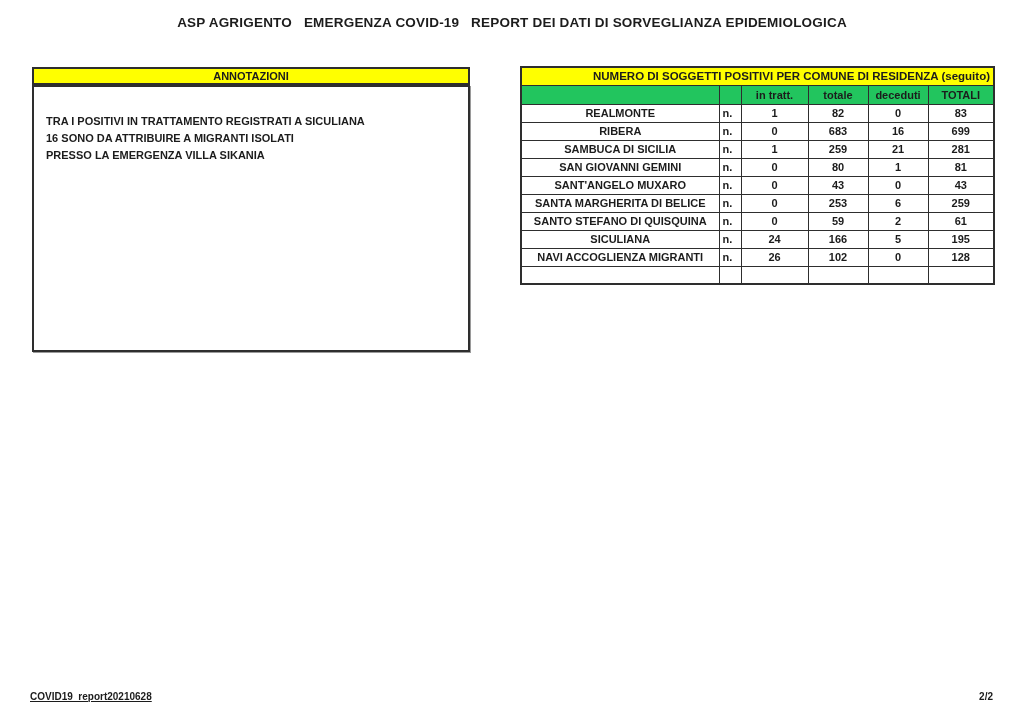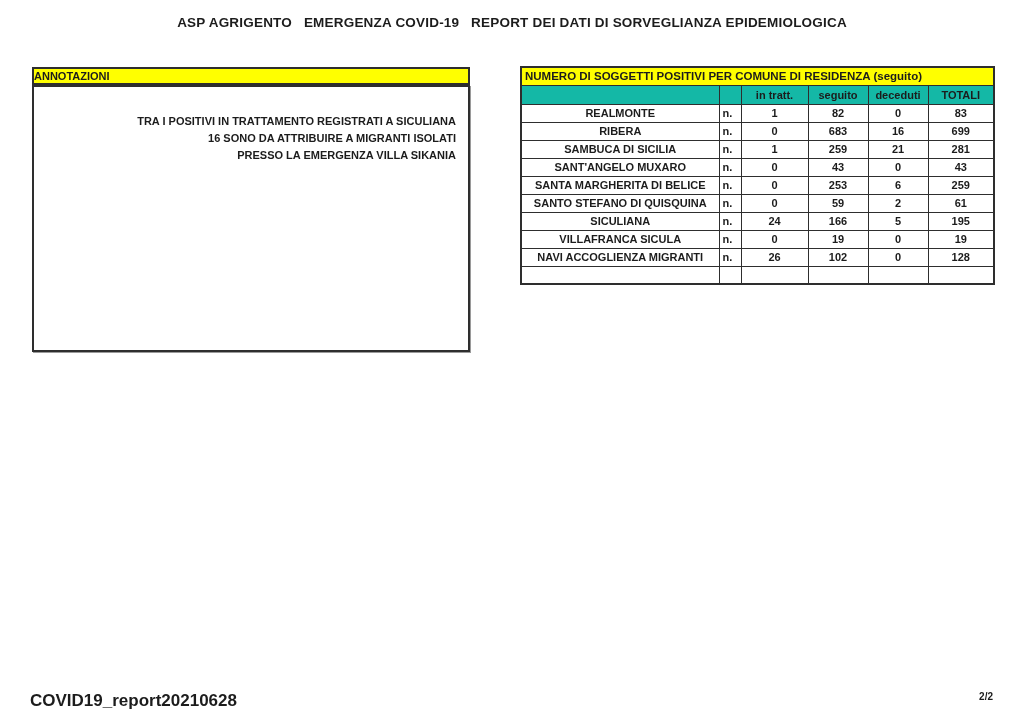--- a/index.html
+++ b/index.html
@@ -9,48 +9,48 @@
     overflow:hidden;
   }
   .page-title {
     position:absolute; top:15px; left:0; width:1024px;
     text-align:center; font-size:13.5px; letter-spacing:0.2px; white-space:pre;
   }
   
   .ann-header {
     position:absolute; left:32px; top:67px; width:438px; height:18px;
     background:#ffff00; border:2px solid #2e2e2e; box-sizing:border-box;
-    font-size:11px; line-height:14px;
+    text-align:center; font-size:11px; line-height:14px;
   }
   .ann-body {
     position:absolute; left:32px; top:85px; width:438px; height:267px;
     border:2px solid #2e2e2e; box-sizing:border-box;
     padding:26px 12px 0 12px; font-size:11px; line-height:17px;
     box-shadow:inset 0 0 0 1px #ffffff, 1px 1px 0 #9a9a9a;
   }
-  .para { margin:0 0 17px 8px;text-align:right; }
+  .para { margin:0 0 17px 0; }
   .para.gap-large { margin-bottom:29px; }
   .ann-line { white-space:nowrap; }
   
   table.comuni {
     position:absolute; left:520px; top:66px; width:473px;
     border-collapse:collapse; table-layout:fixed; font-size:11px;
     border:2px solid #2e2e2e;
   }
   table.comuni th, table.comuni td {
     border:1px solid #2e2e2e; padding:0 3px; height:17px; line-height:17px;
     overflow:hidden; white-space:nowrap; font-weight:700; box-sizing:border-box;
   }
-  .t-title { background:#ffff00; text-align:left; font-size:11.5px; height:18px; }
-  tr.colhdr th { text-align:center; height:19px; background:#14b8a6; }
+  .t-title { background:#ffff00; text-align:right; font-size:11.5px; height:18px; }
+  tr.colhdr th { text-align:center; height:19px; background:#22c55e; }
   .c-comune { text-align:center; }
   .c-n { text-align:left; padding:0 2px; }
   .c-num { text-align:center; }
   
-  .footer-left  { position:absolute; left:30px;  top:691px; font-size:17px; }
+  .footer-left  { position:absolute; left:30px;  top:691px; font-size:10px;text-decoration:underline; }
   .footer-right { position:absolute; right:31px; top:691px; font-size:10px; }
 </style>
 </head>
 <body>
 
 <div>
 
   <div class="page-title">ASP AGRIGENTO   EMERGENZA COVID-19   REPORT DEI DATI DI SORVEGLIANZA EPIDEMIOLOGICA</div>
 
   <div class="ann-header">ANNOTAZIONI</div>
@@ -72,21 +72,21 @@
         <col style="width:66px">
     </colgroup>
     <thead>
       <tr>
         <th colspan="6" class="t-title">NUMERO DI SOGGETTI POSITIVI PER COMUNE DI RESIDENZA (seguito)</th>
       </tr>
       <tr class="colhdr">
         <th class="c-comune"></th>
         <th class="c-n"></th>
         <th class="c-num">in tratt.</th>
-        <th class="c-num">seguito</th>
+        <th class="c-num">totale</th>
         <th class="c-num">deceduti</th>
         <th class="c-num">TOTALI</th>
       </tr>
     </thead>
     <tbody id="table-body">
         <tr>
           <td class="c-comune">REALMONTE</td>
           <td class="c-n">n.</td>
           <td class="c-num">1</td>
           <td class="c-num">82</td>
@@ -101,20 +101,28 @@
           <td class="c-num">16</td>
           <td class="c-num">699</td>
         </tr>
         <tr>
           <td class="c-comune">SAMBUCA DI SICILIA</td>
           <td class="c-n">n.</td>
           <td class="c-num">1</td>
           <td class="c-num">259</td>
           <td class="c-num">21</td>
           <td class="c-num">281</td>
+        </tr>
+        <tr>
+          <td class="c-comune">SAN GIOVANNI GEMINI</td>
+          <td class="c-n">n.</td>
+          <td class="c-num">0</td>
+          <td class="c-num">80</td>
+          <td class="c-num">1</td>
+          <td class="c-num">81</td>
         </tr>
         <tr>
           <td class="c-comune">SANT'ANGELO MUXARO</td>
           <td class="c-n">n.</td>
           <td class="c-num">0</td>
           <td class="c-num">43</td>
           <td class="c-num">0</td>
           <td class="c-num">43</td>
         </tr>
         <tr>
@@ -135,28 +143,20 @@
         </tr>
         <tr>
           <td class="c-comune">SICULIANA</td>
           <td class="c-n">n.</td>
           <td class="c-num">24</td>
           <td class="c-num">166</td>
           <td class="c-num">5</td>
           <td class="c-num">195</td>
         </tr>
         <tr>
-          <td class="c-comune">VILLAFRANCA SICULA</td>
-          <td class="c-n">n.</td>
-          <td class="c-num">0</td>
-          <td class="c-num">19</td>
-          <td class="c-num">0</td>
-          <td class="c-num">19</td>
-        </tr>
-        <tr>
           <td class="c-comune">NAVI ACCOGLIENZA MIGRANTI</td>
           <td class="c-n">n.</td>
           <td class="c-num">26</td>
           <td class="c-num">102</td>
           <td class="c-num">0</td>
           <td class="c-num">128</td>
         </tr>
         <tr>
           <td class="c-comune"></td>
           <td class="c-n"></td>

